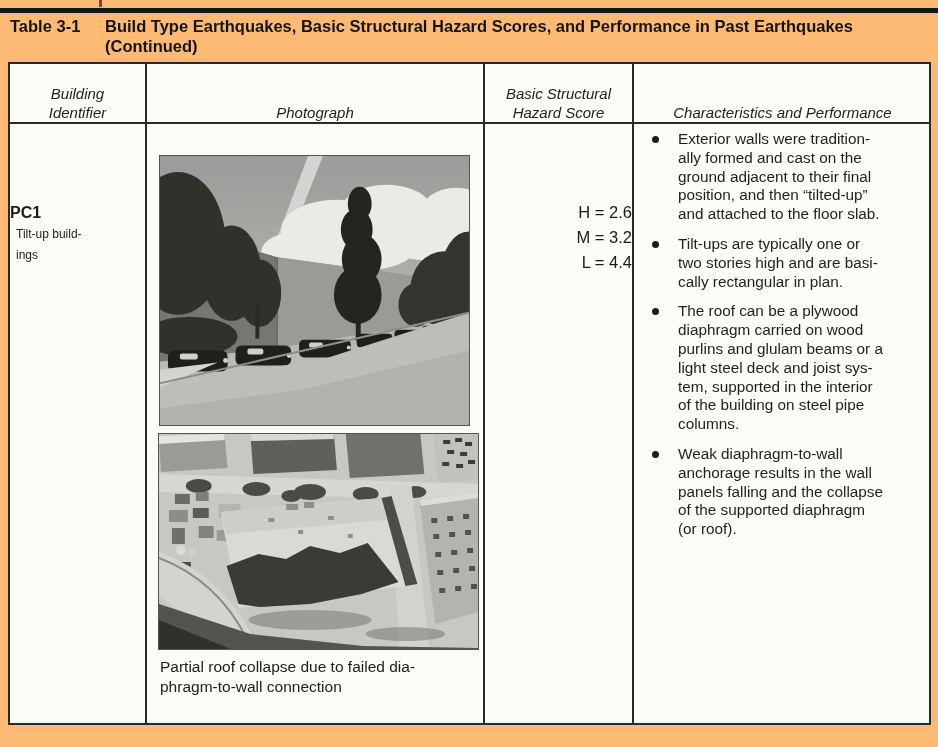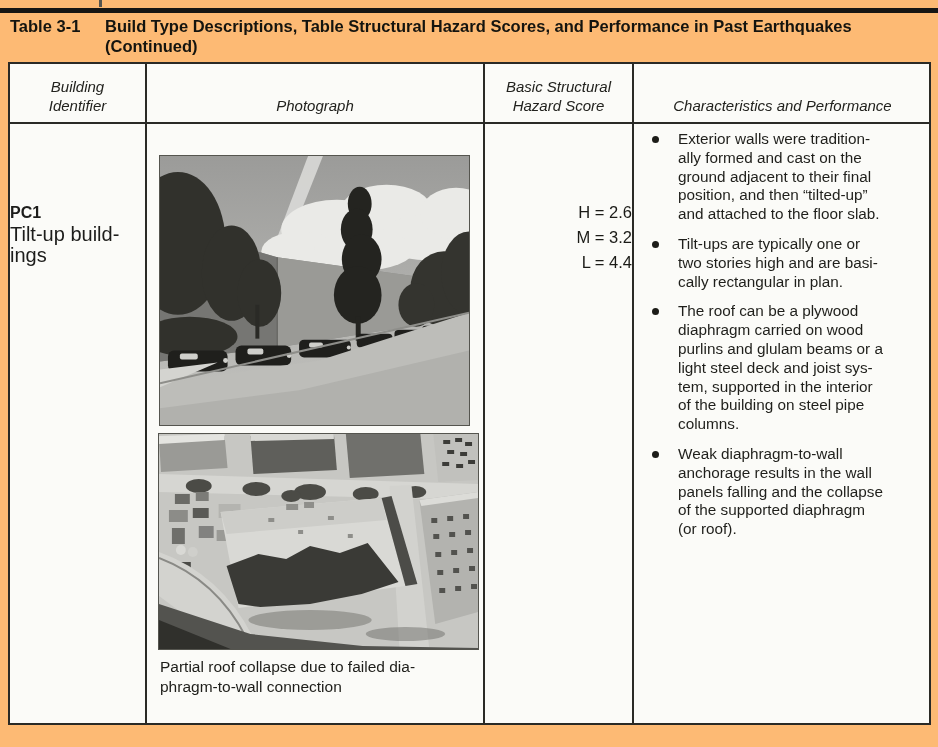--- a/index.html
+++ b/index.html
@@ -33,28 +33,28 @@
     display:grid;
     grid-template-columns:137px 338px 149px 297px;
     grid-template-rows:60px 1fr;
   }
   .cell { border-right:2px solid #2a2a26; position:relative; }
   .cell:last-child, .cell.last { border-right:none; }
   .hdr {
     border-bottom:2px solid #2a2a26;
     display:flex; align-items:flex-end; justify-content:center;
     font-style:italic; font-size:15px; line-height:19px;
-    text-align:center; padding-bottom:7px; white-space:pre-line;
+    text-align:center; white-space:pre-line;
     color:#22221e;
   }
   .body-cell { padding-top:0; }
 
   .identifier-block { padding-top:80px; text-align:left; }
   .identifier-code { display:block; text-align:left; font-weight:bold; font-size:16px; margin-bottom:2px; }
-  .identifier-name { display:block; padding-left:0; font-size:20px; line-height:21px; white-space:pre-line; }
+  .identifier-name { display:block; padding-left:6px; font-size:12px; line-height:21px; white-space:pre-line; }
 
   .photo-cell { }
   .photo1 { position:absolute; left:12px; top:31px; width:311px; height:271px; border:1px solid #55554f; }
   .photo2 { position:absolute; left:11px; top:309px; width:321px; height:217px; border:1px solid #55554f; }
   .photo1 svg, .photo2 svg { display:block; width:100%; height:100%; }
   .caption {
     position:absolute; left:13px; top:533px; width:310px;
     font-size:15.5px; line-height:20px; white-space:pre-line; color:#1d1d19;
   }
 
@@ -79,21 +79,21 @@
 </head>
 <body>
 
 <div class="page">
 
   <div class="scan-tick"></div>
   <div class="top-rule"></div>
 
   <div class="title-row">
     <span class="title-label">Table 3-1</span>
-    <span class="title-text"><span class="title-main">Build Type Descriptions, Table Structural Hazard Scores, and Performance in Past Earthquakes</span><span class="cont">(Continued)</span></span>
+    <span class="title-text"><span class="title-main">Build Type Earthquakes, Basic Structural Hazard Scores, and Performance in Past Earthquakes</span><span class="cont">(Continued)</span></span>
   </div>
 
   <div class="table">
 
     <div class="cell hdr">Building
 Identifier</div>
     <div class="cell hdr">Photograph</div>
     <div class="cell hdr">Basic Structural
 Hazard Score</div>
     <div class="cell hdr last">Characteristics and Performance</div>

